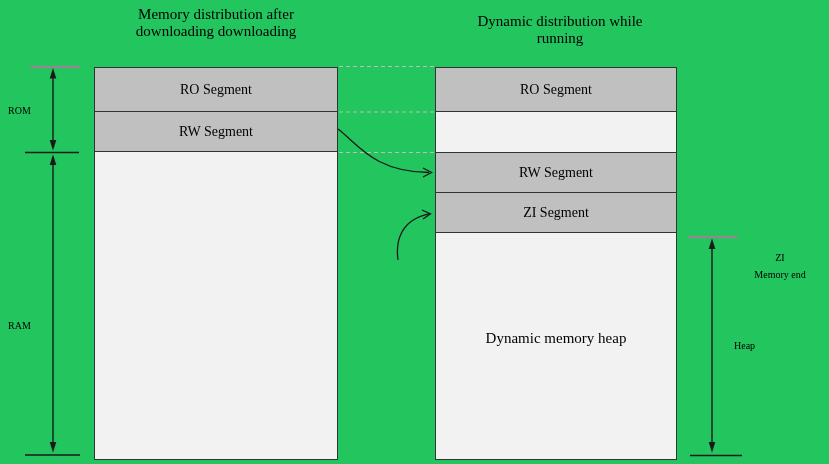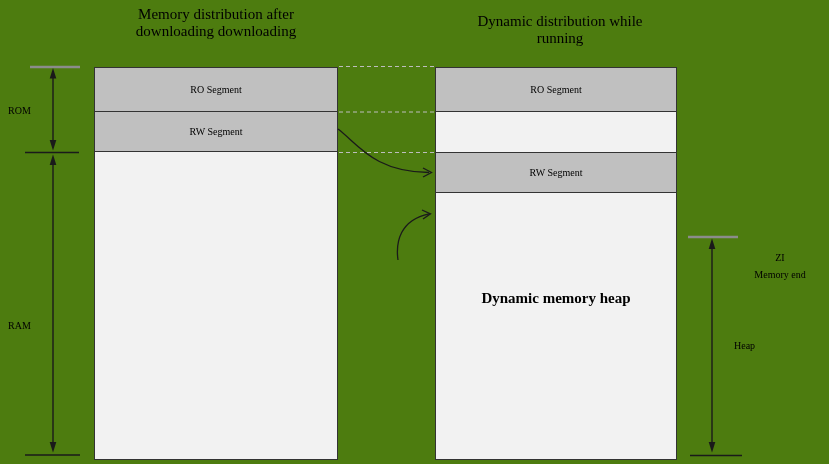--- a/index.html
+++ b/index.html
@@ -2,40 +2,40 @@
 <html><head>
 <meta charset="utf-8">
 <style>
   html,body{margin:0;padding:0;background:#ffffff;}
   #stage{
     position:relative;
     width:829px;height:464px;
     font-family:"Liberation Serif","DejaVu Serif",serif;
     color:#000;
     overflow:hidden;
-    background:#4d7c0f;
+    background:#22c55e;
   }
   .title{
     position:absolute;
     text-align:center;
     font-size:15px;
     line-height:16.5px;
   }
   .col{
     position:absolute;
     top:67px;
     height:393px;
     background:#f2f2f2;
     border:1.5px solid #333333;
     box-sizing:border-box;
   }
   .seg{
     box-sizing:border-box;
     display:flex;align-items:center;justify-content:center;
-    font-size:10px;
+    font-size:14px;
     border-bottom:1.5px solid #333333;
   }
   .seg.gray{background:#c0c0c0;}
   .seg.light{background:#f2f2f2;}
   .heapbox{
     box-sizing:border-box;
     display:flex;align-items:center;justify-content:center;
     font-size:15px;
     background:#f2f2f2;
     padding-bottom:14px;
@@ -75,21 +75,24 @@
   </div>
 
   <div class="col" style="left:435px;width:242px;">
     <div class="seg gray" style="height:44px;">
       <span>RO Segment</span>
     </div>
     <div class="seg light" style="height:41px;"></div>
     <div class="seg gray" style="height:40px;">
       <span>RW Segment</span>
     </div>
-    <div class="heapbox" style="height:225px;font-weight:bold;">
+    <div class="seg gray" style="height:40px;">
+      <span>ZI Segment</span>
+    </div>
+    <div class="heapbox" style="height:225px;">
       <span>Dynamic memory heap</span>
     </div>
   </div>
 
   <div class="side-label" style="left:8px;top:103px;">ROM</div>
   <div class="side-label" style="left:8px;top:318px;text-align:center;">RAM</div>
   <div class="side-label center" style="left:735px;top:230px;width:90px;">
     <div>ZI</div>
     <div>Memory end</div>
   </div>

